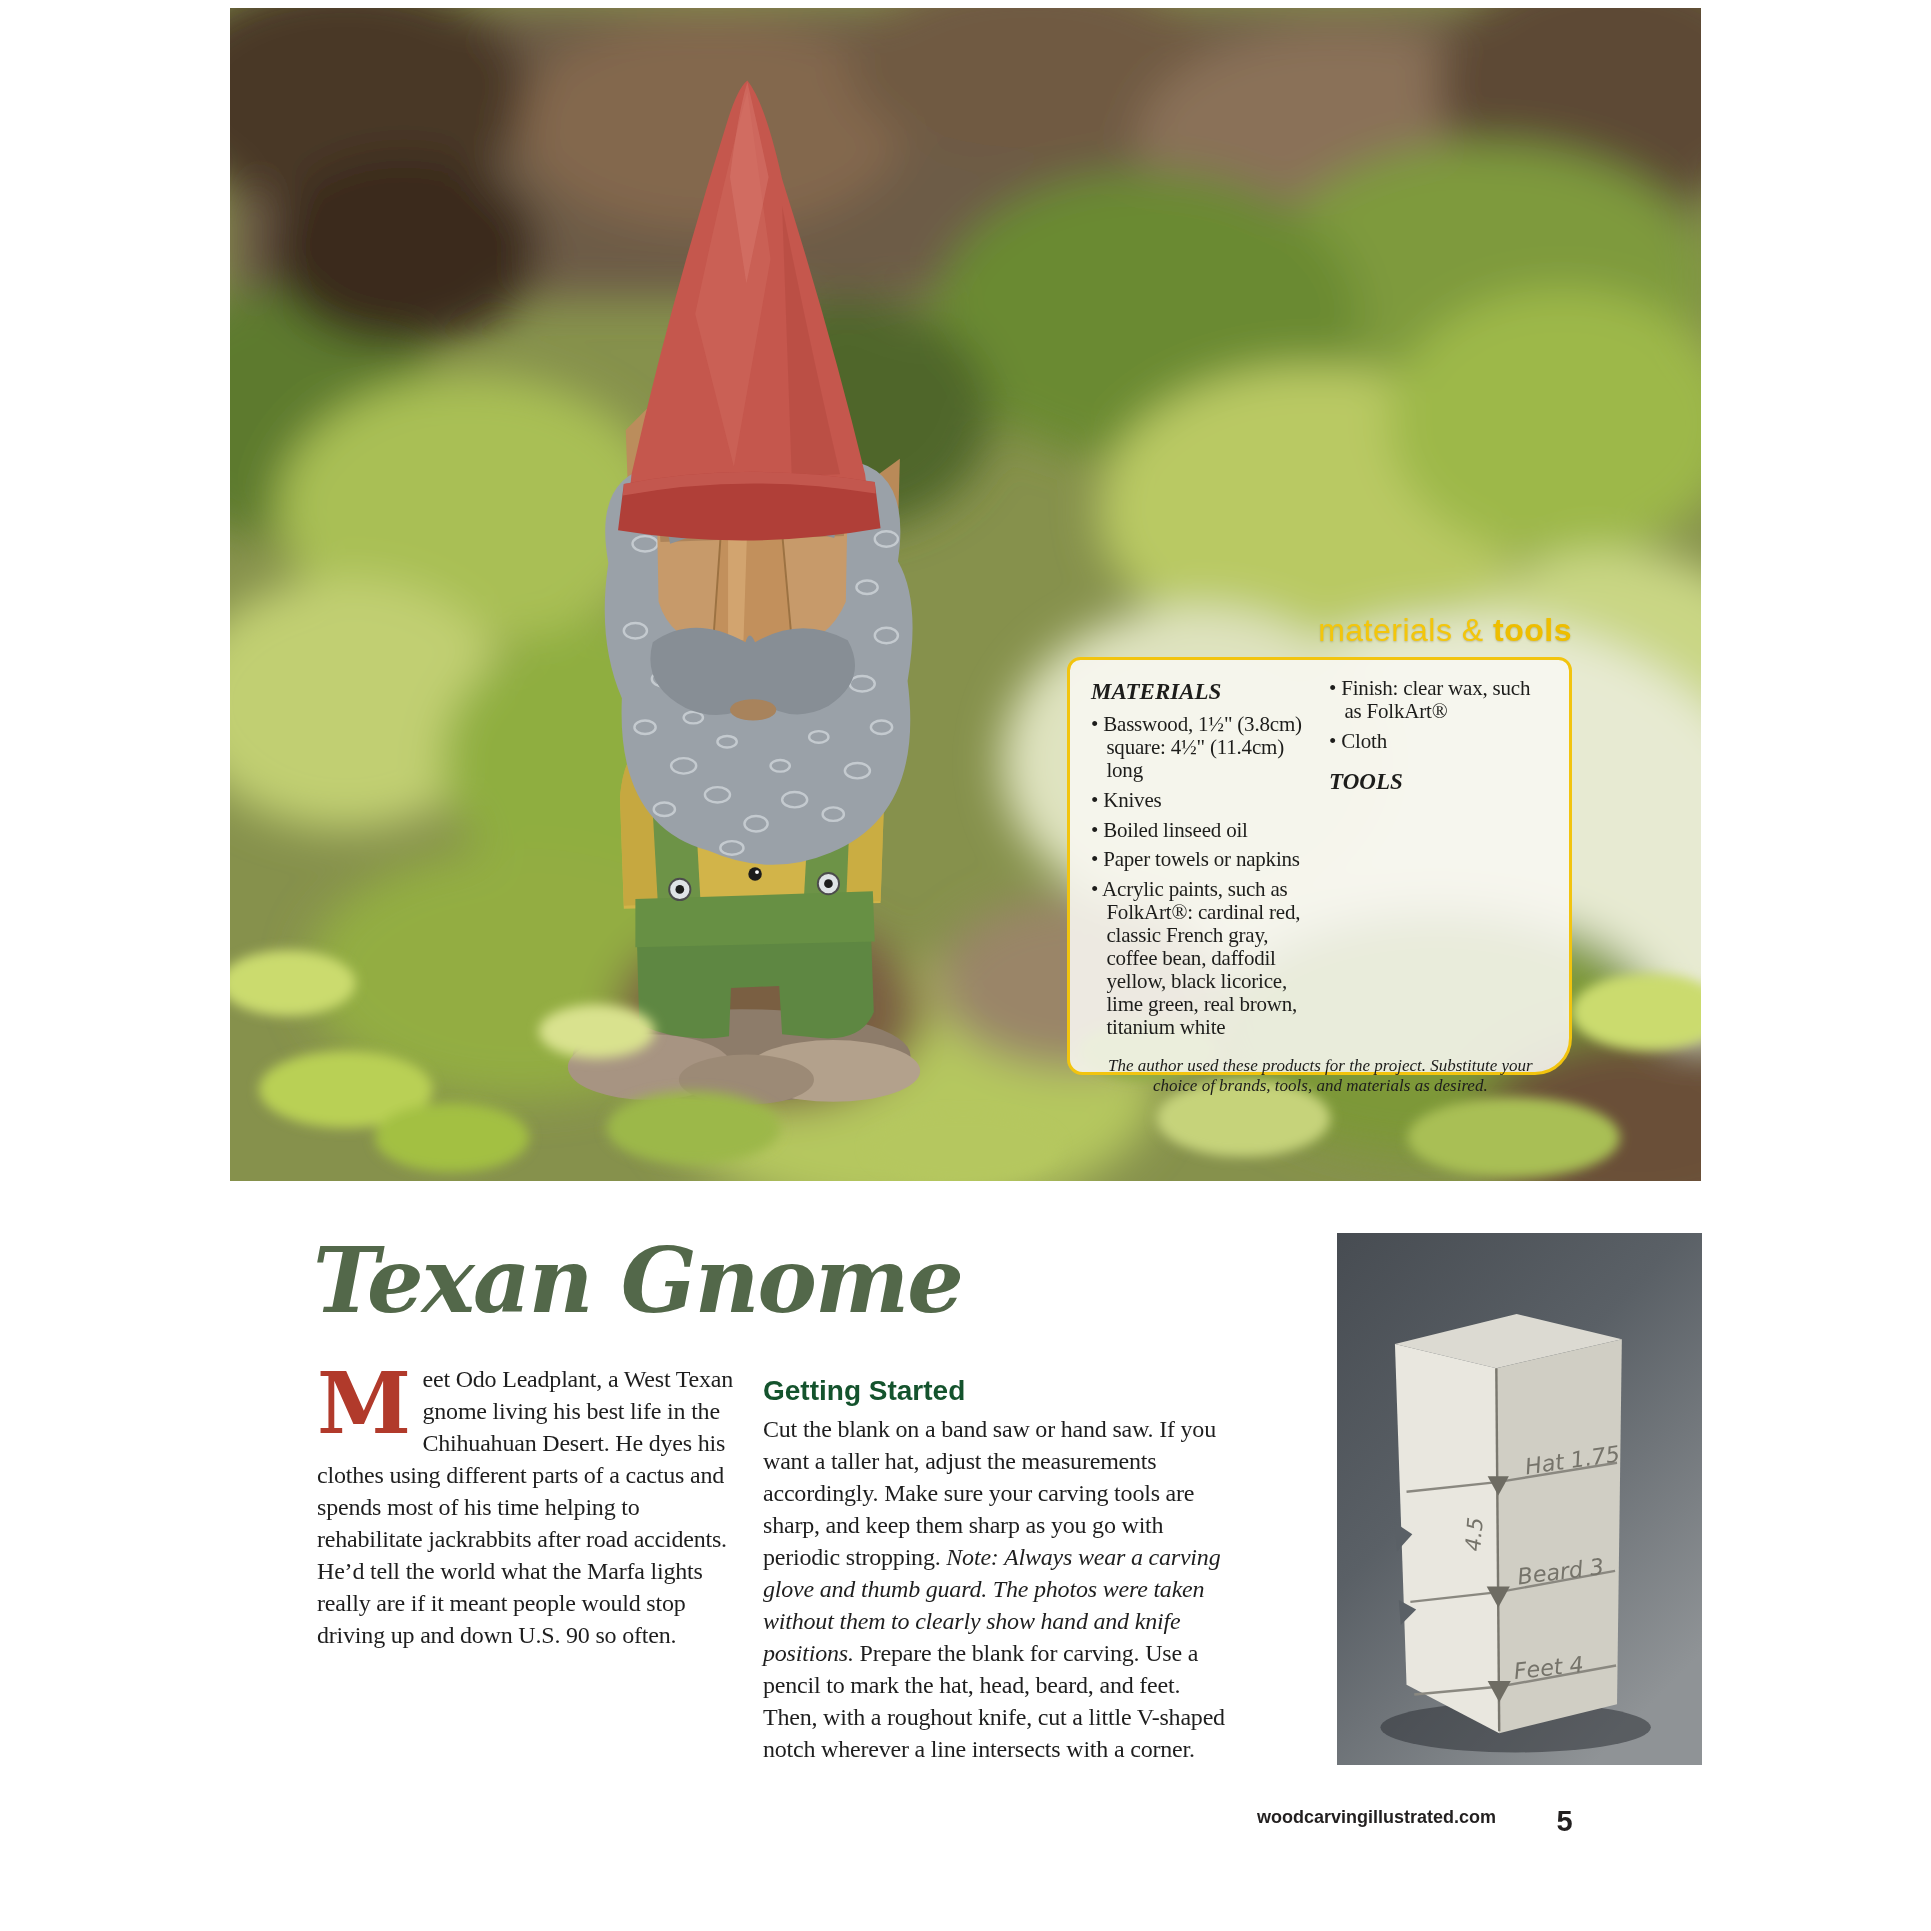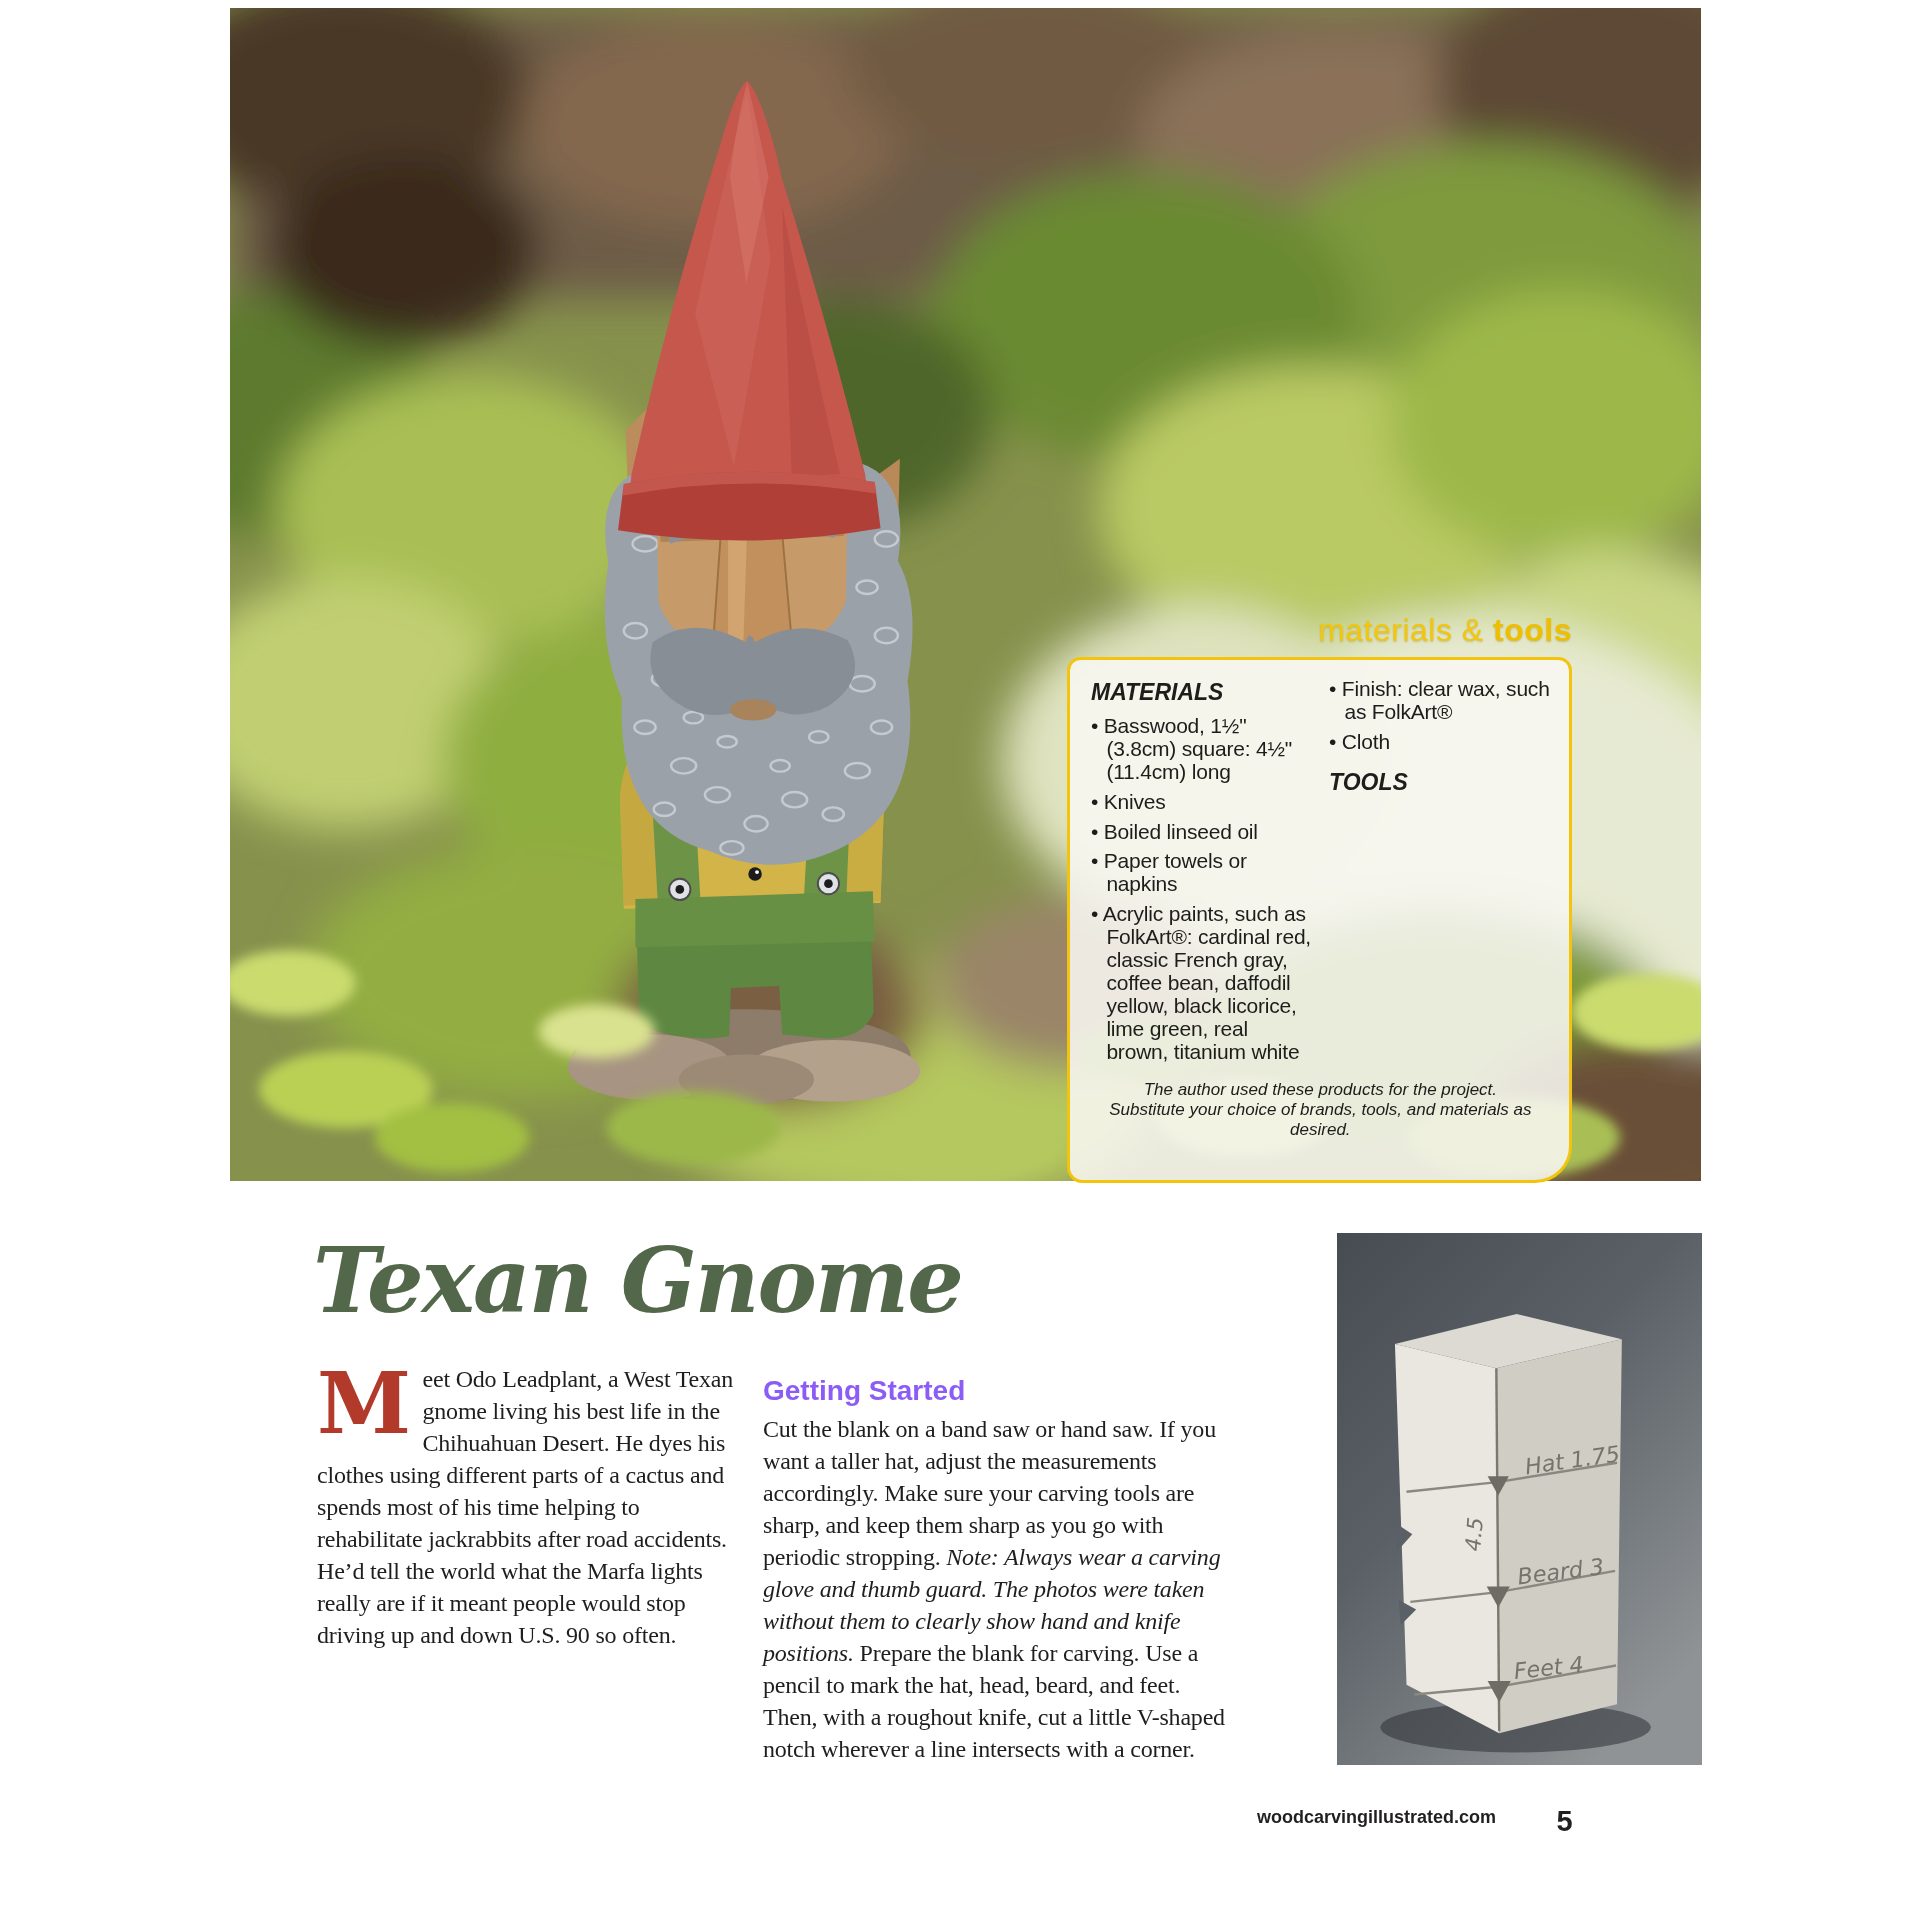--- a/index.html
+++ b/index.html
@@ -9,44 +9,44 @@
 
   
   .photo-main{left:230px;top:7.7px;width:1471px;height:1173px;overflow:hidden;background:#7f8e4a;}
   .photo-main svg{display:block;width:100%;height:100%;}
 
   
   .mt-header{left:1067px;top:614px;width:505px;text-align:right;
      font-size:32px;letter-spacing:0.5px;color:#f3c60b;line-height:1;
      text-shadow:0 1px 1.9px rgba(90,70,0,.25);}
   .mt-header .bold{font-weight:bold;color:#eebe00;}
-  .mt-box{left:1067px;top:657px;width:505px;height:526px;box-sizing:border-box;
+  .mt-box{left:1067px;top:657px;width:505px;height:418px;box-sizing:border-box;
      background:rgba(248,247,241,.88);border:3.9px solid #f2c40e;
      border-radius:13.5px 13.5px 37px 15.4px;padding:17.4px 19.3px 9.7px 21px;
-     color:#1d1d1b;}
+     color:#1d1d1b;font-family:Liberation Serif, serif;}
   .mt-cols{display:flex;gap:17.4px;}
   .mt-col{flex:1;}
   .mt-title{font-weight:bold;font-style:italic;font-size:23px;margin:1.9px 0 7.7px 0;}
   .mt-title.second{margin-top:15.4px;}
   ul.mt-list{list-style:none;margin:0;padding:0;font-size:21px;line-height:23px;letter-spacing:-0.2px;}
   ul.mt-list li{padding-left:15.4px;text-indent:-15.4px;margin-bottom:6.8px;}
   ul.mt-list li:before{content:"• ";}
   .mt-note{font-style:italic;font-size:17px;line-height:20px;text-align:center;
      margin-top:9.7px;padding:0 13.5px;}
 
   
   .article-title{left:313px;top:1232px;font-family:"DejaVu Serif",serif;font-weight:bold;
      font-size:89px;line-height:1.1;color:#53684a;letter-spacing:-1.9px;font-style:italic;}
   .col-left{left:317px;top:1363px;width:430px;}
   .col-right{left:763px;top:1375px;width:475px;}
   .bodytext{font-family:"Liberation Serif",serif;font-size:24px;line-height:32px;
      color:#1e1e1e;letter-spacing:-0.2px;}
   .dropcap{float:left;font-family:"DejaVu Serif",serif;font-weight:bold;
      font-size:85px;line-height:.76;color:#b13a2b;margin:7.7px 11.6px 0 0;}
-  .gs-head{font-weight:bold;font-size:28px;color:#8b5cf6;margin:0 0 5.8px 0;}
+  .gs-head{font-weight:bold;font-size:28px;color:#14532d;margin:0 0 5.8px 0;}
   .note-italic{font-style:italic;}
 
   
   .photo-blank{left:1337px;top:1233px;width:365px;height:532px;overflow:hidden;}
   .photo-blank svg{display:block;width:100%;height:100%;}
 
   
   .footer-site{left:1110px;top:1807px;width:386px;text-align:right;
      font-weight:bold;font-size:18px;color:#221f1f;}
   .footer-page{left:1545px;top:1805px;width:39px;text-align:center;

